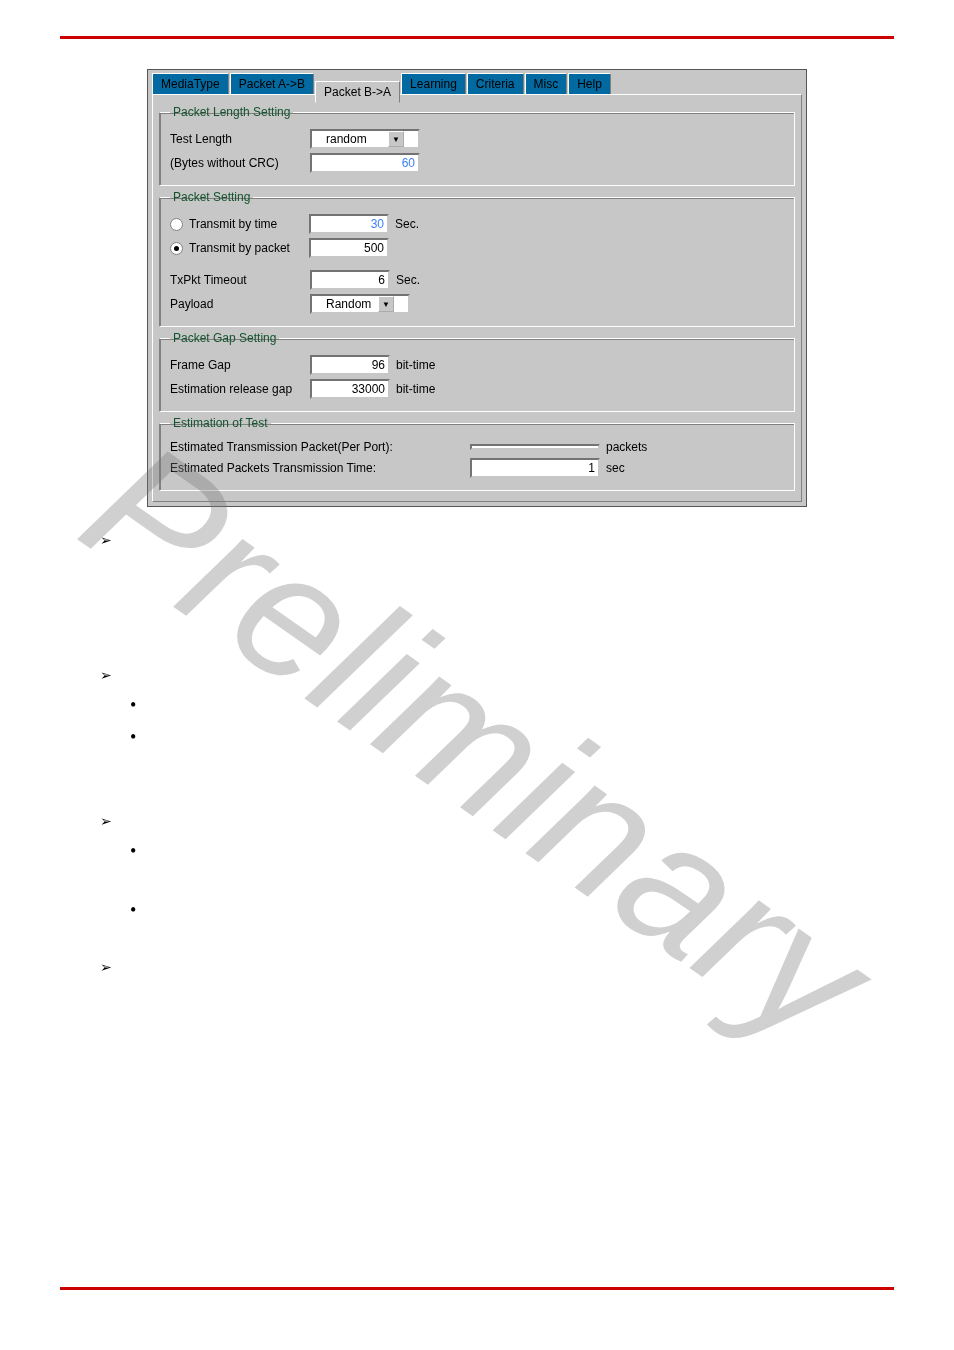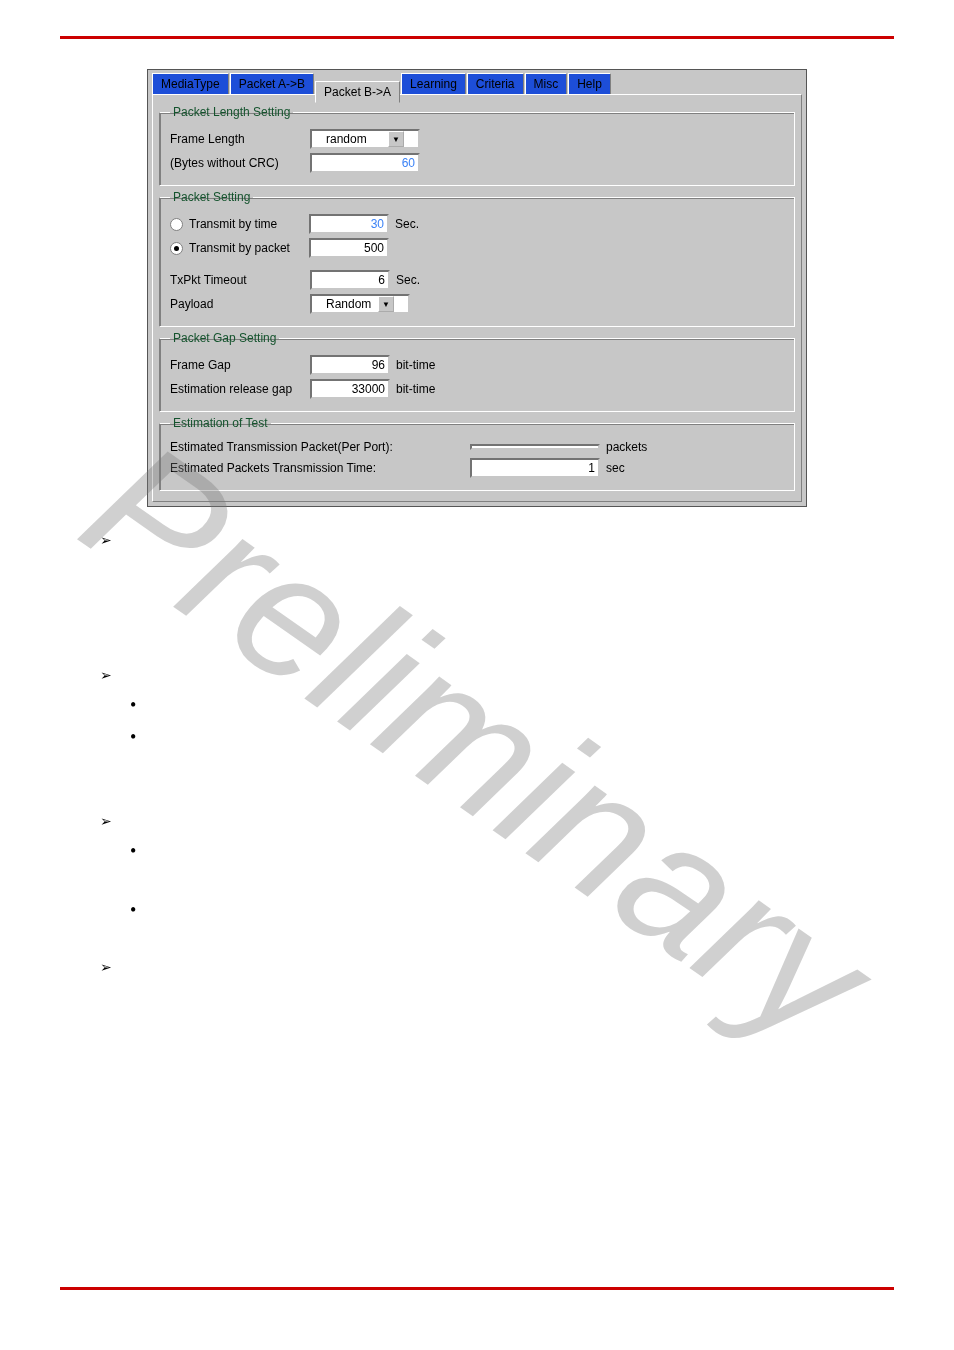--- a/index.html
+++ b/index.html
@@ -57,21 +57,21 @@
   .tabs {
     display: flex;
     background: #c7c7c7;
     padding: 2px 4px 0 4px;
     align-items: flex-end;
   }
   .tab {
     padding: 3px 8px;
     border: 1px solid #808080;
     border-bottom: none;
-    background: #1d4ed8;
+    background: #0369a1;
     margin-right: 1px;
     border-top-color: #fff;
     border-left-color: #fff;
     font-size: 12px;
   }
   .tab.active {
     background: #c7c7c7;
     position: relative;
     top: 9px;
     border-bottom: 1px solid #c7c7c7;
@@ -198,21 +198,21 @@
     <div class="tab">Learning</div>
     <div class="tab">Criteria</div>
     <div class="tab">Misc</div>
     <div class="tab">Help</div>
   </div>
   <div class="panel">
 
     <fieldset>
       <legend>Packet Length Setting</legend>
       <div class="row">
-        <span class="lbl">Frame Length</span>
+        <span class="lbl">Test Length</span>
         <span class="wselect" style="width:110px">
           <span>random</span>
           <span class="arrow">▼</span>
         </span>
       </div>
       <div class="row">
         <span class="lbl">(Bytes without CRC)</span>
         <span class="winput disabled" style="width:110px">60</span>
       </div>
     </fieldset>

